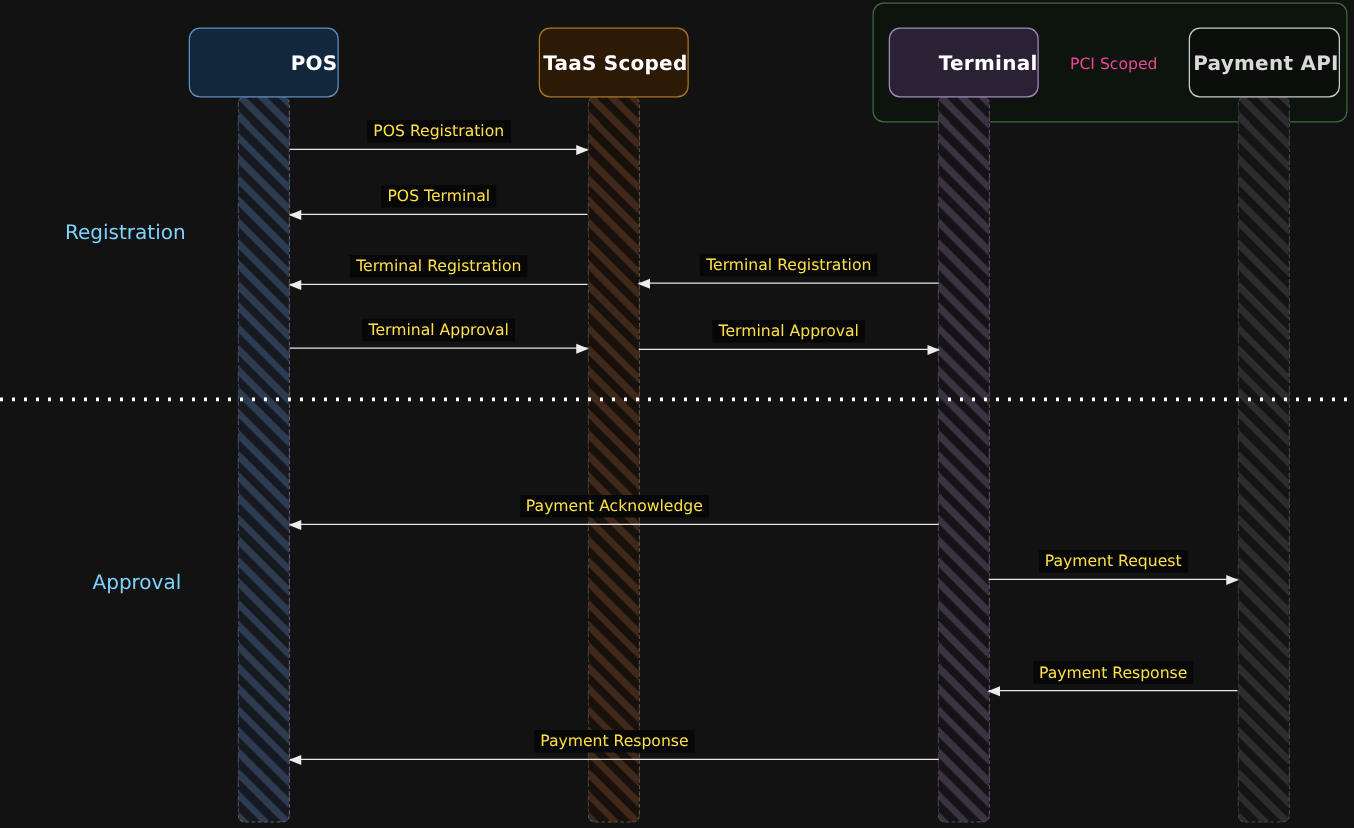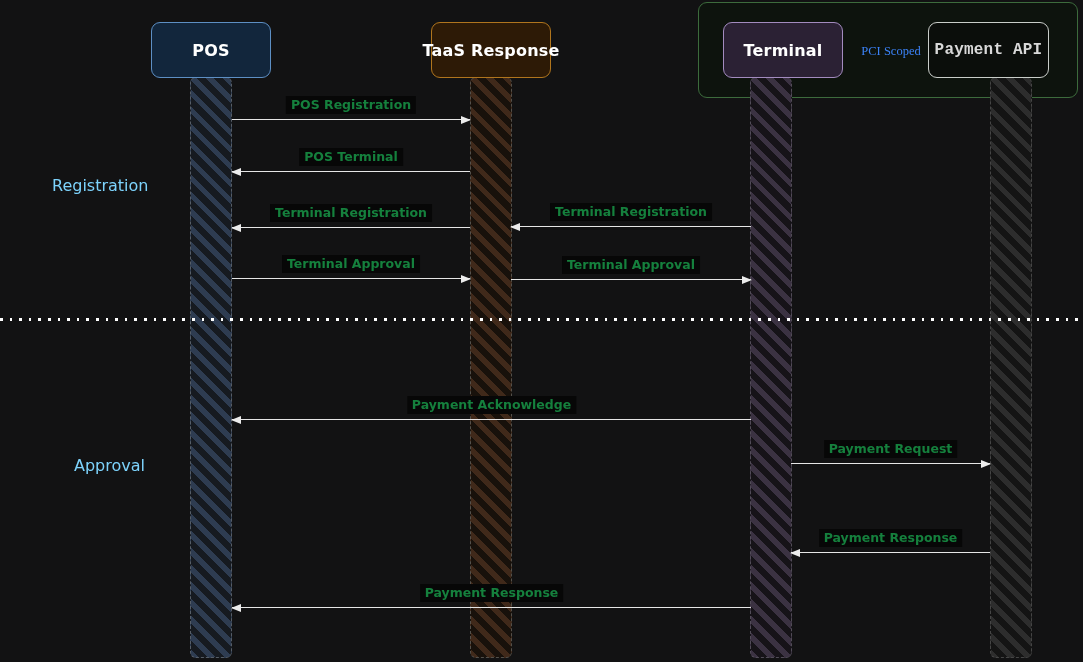--- a/index.html
+++ b/index.html
@@ -13,21 +13,21 @@
     overflow: hidden;
     background: #121213;
   }
   .actor-box {
     position: absolute;
     box-sizing: border-box;
     border: 1.5px solid #888;
     border-radius: 9px;
     display: flex;
     align-items: center;
-    justify-content: center;
+    justify-content: flex-end;
     z-index: 4;
   }
   .actor-box span {
     font-size: 16px;
     font-weight: bold;
     letter-spacing: 0.2px;
     white-space: nowrap;
   }
   .lifeline-bar {
     position: absolute;
@@ -40,23 +40,22 @@
     position: absolute;
     box-sizing: border-box;
     border: 1px solid #3c6b3c;
     border-radius: 9px;
     z-index: 1;
   }
   .pci-group .group-label {
     position: absolute;
     transform: translate(-50%, -50%);
     font-size: 12.5px;
-    color: #3b82f6;
+    color: #ec4899;
     white-space: nowrap;
-    font-family: Liberation Serif, serif;
   }
   .msg {
     position: absolute;
     z-index: 5;
   }
   .msg .line {
     position: absolute;
     left: 0;
     right: 0;
     bottom: 0;
@@ -73,25 +72,24 @@
   }
   .msg .head.right { right: -1px; border-left: 10px solid #eceHe6e6; }
   .msg .head.right { right: -1px; border-left: 10px solid #ececec; }
   .msg .head.left  { left: -1px;  border-right: 10px solid #ececec; }
   .msg .lbl {
     position: absolute;
     left: 50%;
     transform: translateX(-50%);
     bottom: 6px;
     background: #070707;
-    color: #15803d;
+    color: #fde047;
     font-size: 12.5px;
     padding: 1px 5px 2px 5px;
     white-space: nowrap;
-    font-weight: bold;
   }
   .divider {
     position: absolute;
     left: 0;
     right: 0;
     height: 3px;
     background: repeating-linear-gradient(90deg, #ffffff 0 2.6px, transparent 2.6px 9.6px);
     z-index: 3;
   }
   .section-label {
@@ -108,28 +106,28 @@
 <div id="stage" style="width: 1083px; height: 662px; background: rgb(18, 18, 19);">
     <div class="pci-group" style="left: 698px; top: 2px; width: 380px; height: 96px; background: rgb(13, 19, 13); border-color: rgb(60, 107, 60);">
       <span class="group-label" style="left: 192px; top: 48px;">PCI Scoped</span>
     </div>
     <div class="lifeline-bar" style="left: 190px; top: 77px; width: 42px; height: 581px; background: repeating-linear-gradient(45deg, rgb(46, 60, 81) 0px, rgb(46, 60, 81) 5.5px, rgb(22, 26, 32) 5.5px, rgb(22, 26, 32) 12px); border-color: rgb(86, 93, 102);"></div>
     <div class="actor-box" style="left: 151px; top: 22px; width: 120px; height: 56px; background: rgb(18, 38, 60); border-color: rgb(93, 143, 196); color: rgb(255, 255, 255);">
       <span>POS</span>
     </div>
     <div class="lifeline-bar" style="left: 470px; top: 77px; width: 42px; height: 581px; background: repeating-linear-gradient(45deg, rgb(64, 41, 26) 0px, rgb(64, 41, 26) 5.5px, rgb(24, 17, 11) 5.5px, rgb(24, 17, 11) 12px); border-color: rgb(83, 80, 75);"></div>
     <div class="actor-box" style="left: 431px; top: 22px; width: 120px; height: 56px; background: rgb(45, 26, 6); border-color: rgb(176, 117, 29); color: rgb(255, 255, 255);">
-      <span>TaaS Response</span>
+      <span>TaaS Scoped</span>
     </div>
     <div class="lifeline-bar" style="left: 750px; top: 77px; width: 42px; height: 581px; background: repeating-linear-gradient(45deg, rgb(59, 50, 66) 0px, rgb(59, 50, 66) 5.5px, rgb(22, 19, 24) 5.5px, rgb(22, 19, 24) 12px); border-color: rgb(81, 76, 87);"></div>
-    <div class="actor-box" style="left: 711px; top: 22px; width: 120px; height: 56px; background: rgb(43, 33, 52); border-color: rgb(163, 139, 191); color: rgb(255, 255, 255); margin-left: 12px;">
+    <div class="actor-box" style="left: 711px; top: 22px; width: 120px; height: 56px; background: rgb(43, 33, 52); border-color: rgb(163, 139, 191); color: rgb(255, 255, 255);">
       <span>Terminal</span>
     </div>
     <div class="lifeline-bar" style="left: 990px; top: 77px; width: 42px; height: 581px; background: repeating-linear-gradient(45deg, rgb(45, 45, 45) 0px, rgb(45, 45, 45) 5.5px, rgb(20, 20, 20) 5.5px, rgb(20, 20, 20) 12px); border-color: rgb(69, 69, 69);"></div>
-    <div class="actor-box" style="left: 928px; top: 22px; width: 121px; height: 56px; background: rgb(11, 14, 11); border-color: rgb(201, 205, 201); color: rgb(217, 217, 217); font-family: Liberation Mono, monospace;">
+    <div class="actor-box" style="left: 951px; top: 22px; width: 121px; height: 56px; background: rgb(11, 14, 11); border-color: rgb(201, 205, 201); color: rgb(217, 217, 217);">
       <span>Payment API</span>
     </div>
     <div class="divider" style="top: 318px;"></div>
     <div class="msg" style="left: 232px; top: 90px; width: 238px; height: 30px;">
       <div class="line"></div>
       <div class="head right"></div>
       <span class="lbl">POS Registration</span>
     </div>
     <div class="msg" style="left: 232px; top: 142px; width: 238px; height: 30px;">
       <div class="line"></div>

